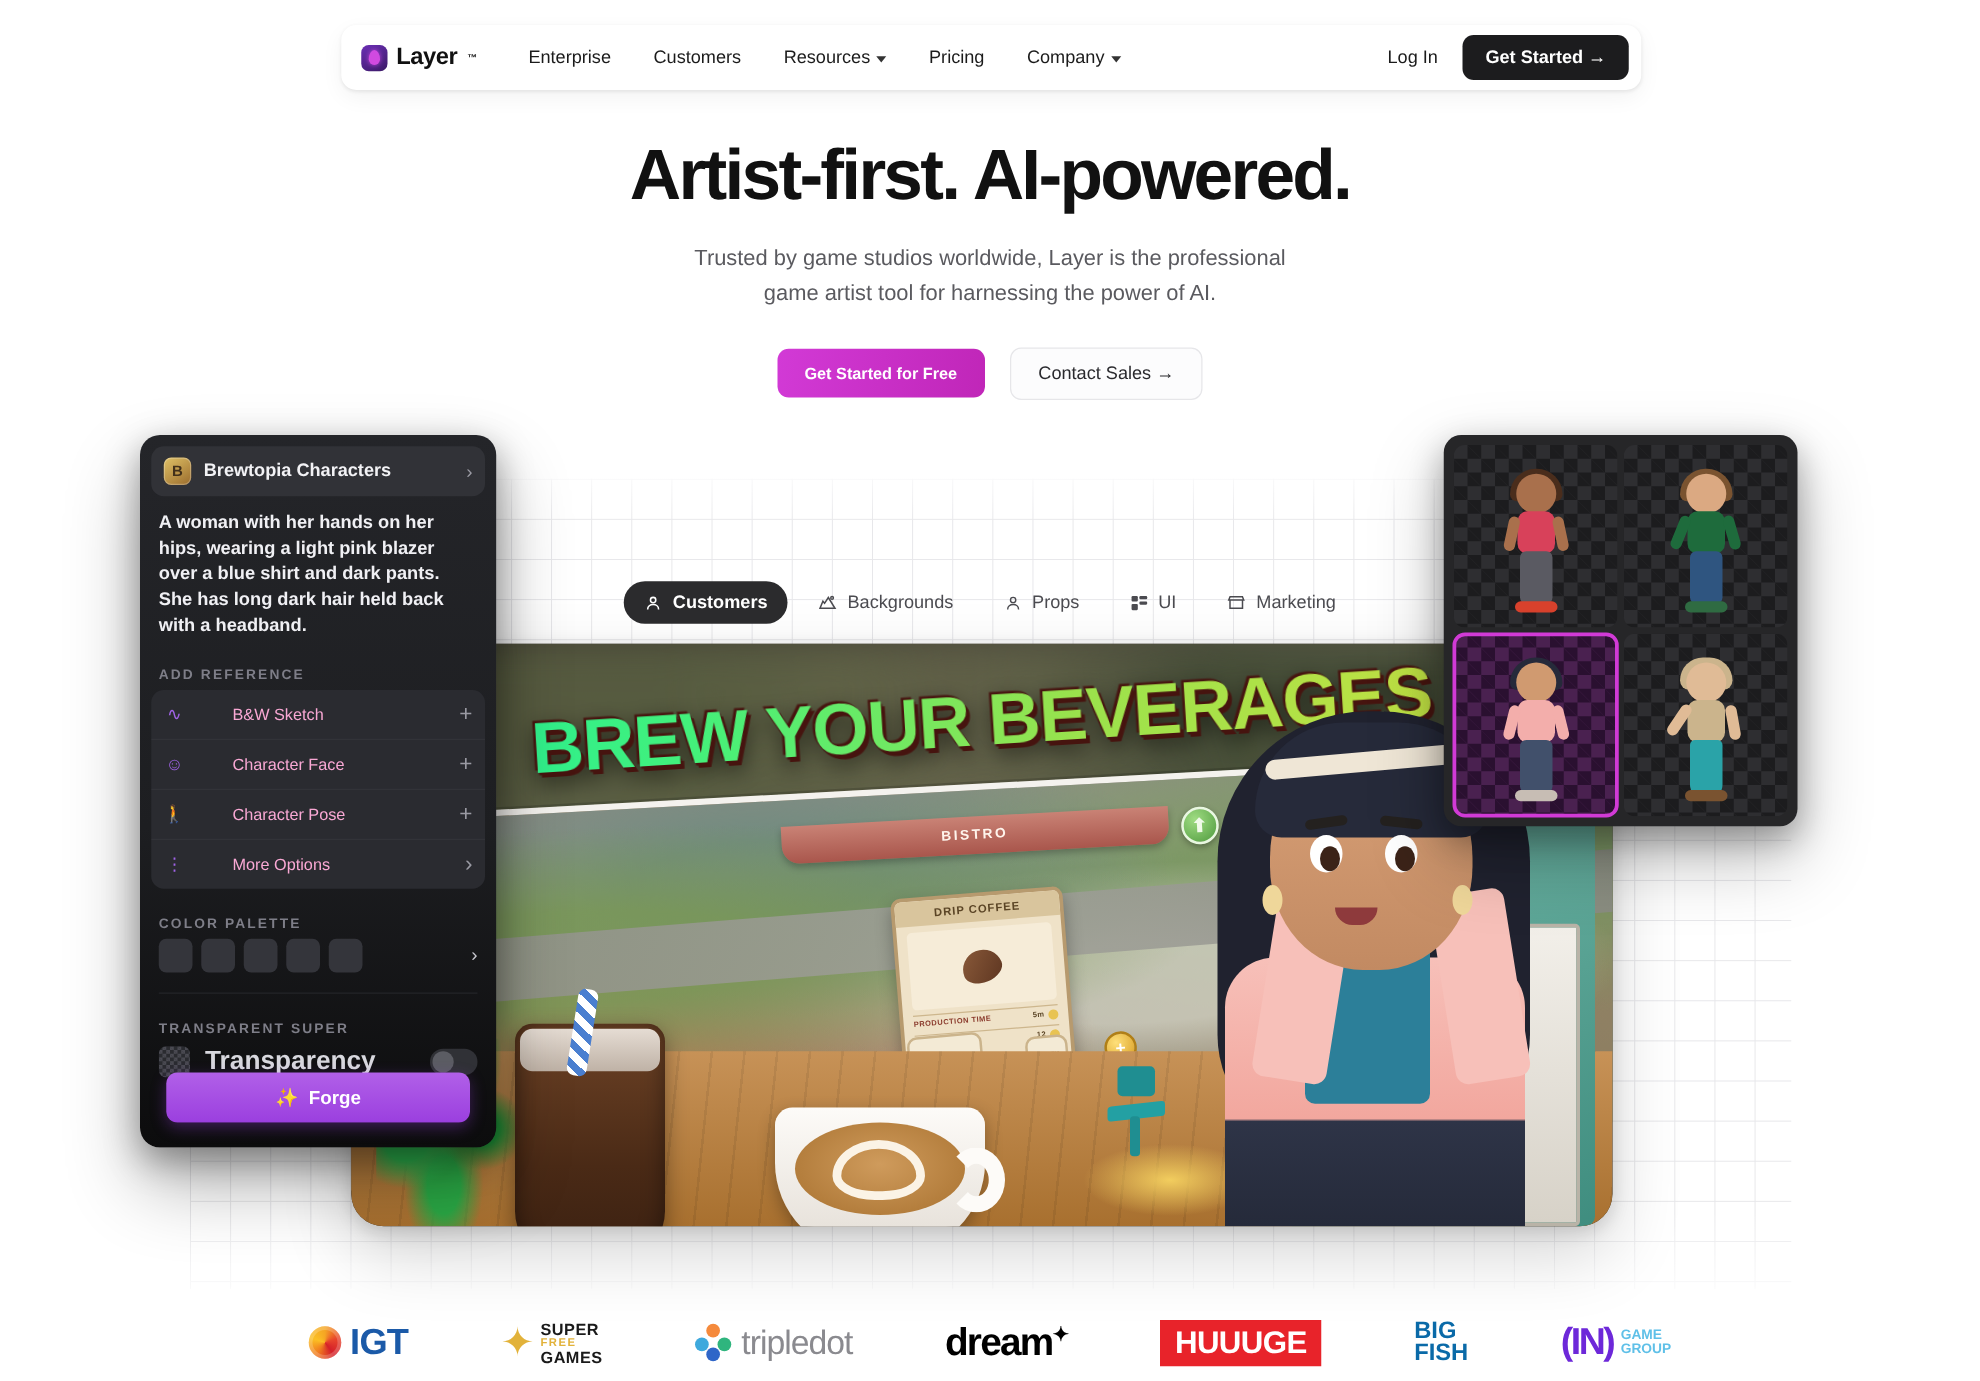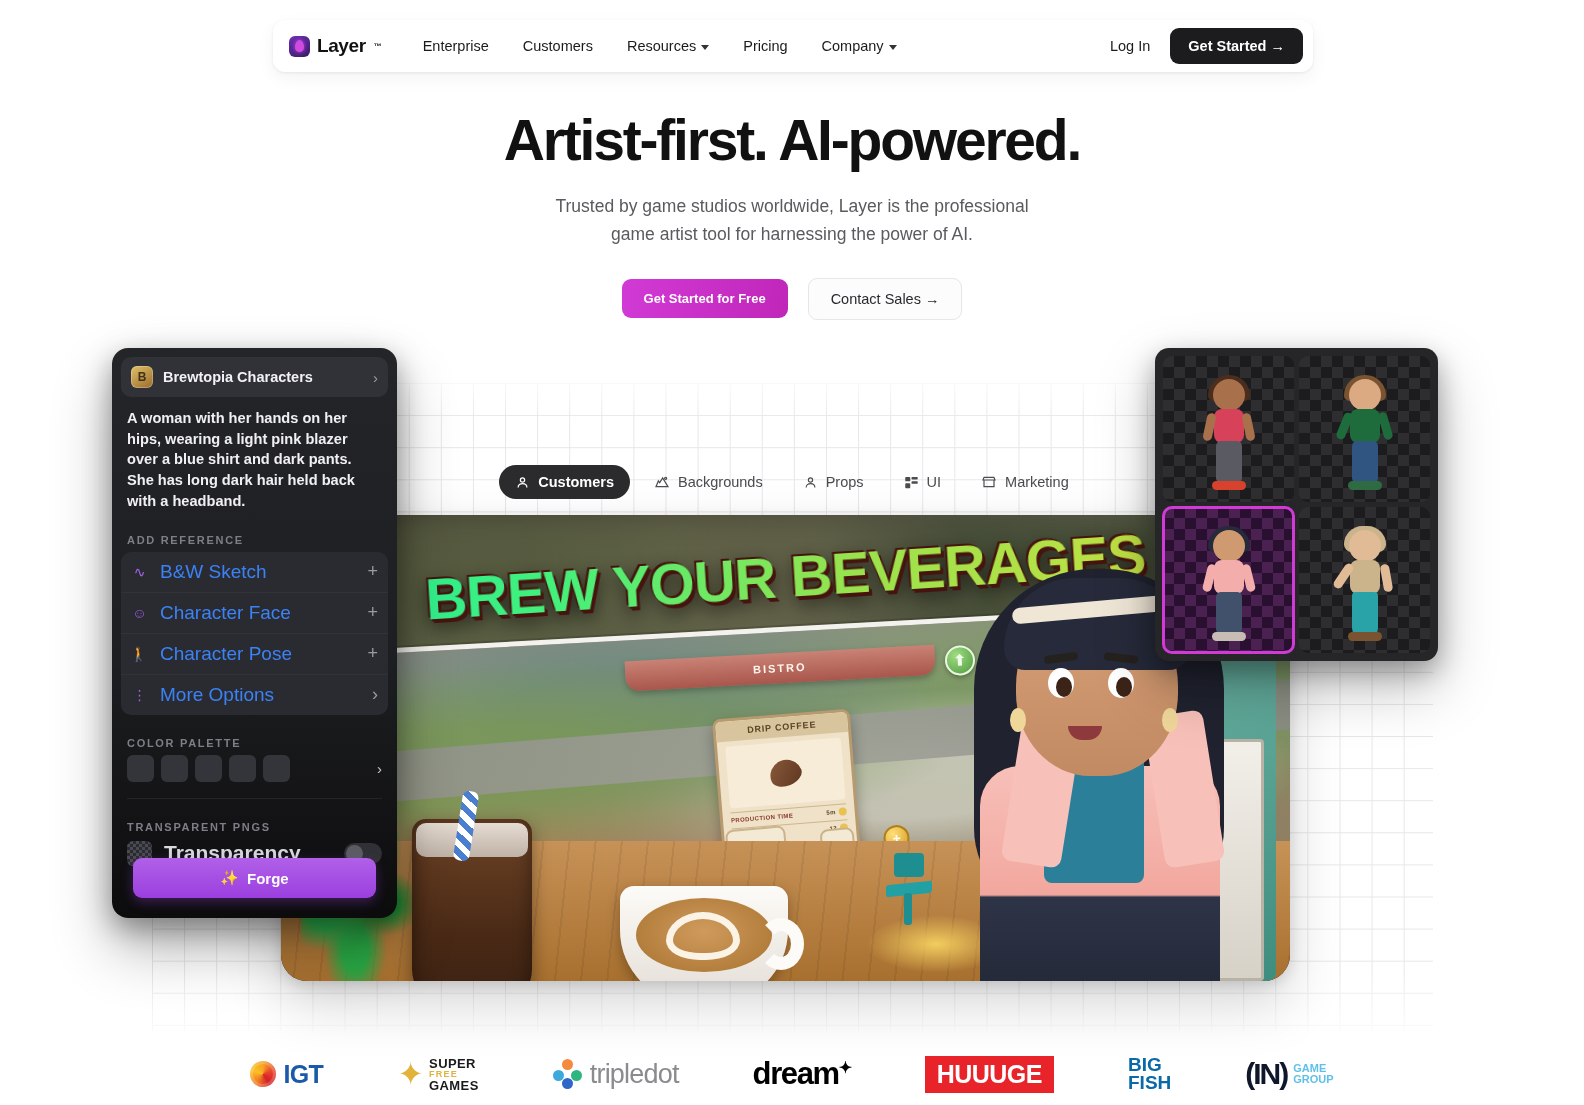--- a/index.html
+++ b/index.html
@@ -322,21 +322,21 @@
     padding:22px 15px 6px 15px; font-size:11px; letter-spacing:1.7px;
     color:#7e7e88; font-weight:600;
   }
   .ref-card{ margin:0 9px; background:#2a2b30; border-radius:10px; overflow:hidden;}
   .ref-row{
     display:flex; align-items:center; gap:12px; padding:9px 10px; cursor:pointer;
     border-bottom:1px solid #323338;
   }
   .ref-row:last-child{border-bottom:none;}
   .ref-ic{ width:17px; display:flex; justify-content:center; color:#a063e6; font-size:14px;}
-  .ref-label{ flex:1; font-size:19px; color:#3b82f6; }
+  .ref-label{ flex:1; font-size:13px; color:#f9a8d4;margin-left:26px; }
   .plus{ color:#9a9aa3; font-size:18px; font-weight:300; }
   .pal-row{ display:flex; align-items:center; padding:0 15px; gap:7px;}
   .swatch{ width:27px;height:27px;border-radius:6px;background:#34353b; }
   .pal-chev{ margin-left:auto; color:#c9c9d0; font-size:15px;}
   .divider{ height:1px; background:#232428; margin:16px 15px 0 15px;}
   .trans-row{ display:flex; align-items:center; gap:12px; padding:2px 15px 0 15px;}
   .trans-ic{
     width:25px;height:25px;border-radius:6px;flex:none;
     background-image:
       linear-gradient(45deg,#4a4a52 25%,transparent 25%,transparent 75%,#4a4a52 75%),
@@ -392,40 +392,40 @@
   .logo-bar{
     position:absolute; left:0; top:1043px; width:1584px; height:62px; z-index:6;
     display:flex; align-items:center; justify-content:center; gap:74px;
   }
   .logo{ display:flex; align-items:center; gap:7px; height:42px;}
   .lg-igt-mark{
     width:26px;height:26px;border-radius:50%;
     background:conic-gradient(#f5a623,#e8452c,#d4202a,#f07c1f,#fbbf24,#f5a623);
     box-shadow:inset 0 0 0 3px rgba(255,255,255,.2);
   }
-  .lg-igt-txt{ font-size:25px; font-weight:800; color:#1b5aa8; letter-spacing:-.6px;}
+  .lg-igt-txt{ font-size:29px; font-weight:800; color:#1b5aa8; letter-spacing:-.6px;}
   .lg-sfg{ display:flex; align-items:center; gap:5px;}
   .lg-star{ color:#e2b23a; font-size:32px; line-height:1;}
   .lg-sfg-txt{ display:flex; flex-direction:column; line-height:1; font-weight:900; color:#1a1a1a;}
   .lg-sfg-txt b{ font-size:13px; letter-spacing:.4px;}
   .lg-sfg-txt i{ font-size:9px; font-style:normal; color:#e2b23a; letter-spacing:1.2px;}
   .lg-td-mark{
     width:30px;height:30px;position:relative;
   }
   .lg-td-mark span{position:absolute;width:11px;height:11px;border-radius:50%;}
   .lg-td-txt{ font-size:27px; font-weight:500; color:#8a8a8f; letter-spacing:-.8px;}
   .lg-dream{ font-size:31px; font-weight:700; color:#000000; letter-spacing:-1.4px;}
   .lg-dream sup{ font-size:16px; }
   .lg-huuuge{
     background:#e8232a; color:#fff; font-size:25px; font-weight:900;
     padding:4px 12px; letter-spacing:-.5px;
   }
   .lg-bigfish{ display:flex;flex-direction:column; line-height:.95; font-weight:900; color:#0a6aa8; font-size:19px;}
   .lg-in{ display:flex; align-items:center; gap:6px;}
-  .lg-in-mark{ font-size:30px; font-weight:900; color:#0f172a; letter-spacing:-2px;}
+  .lg-in-mark{ font-size:30px; font-weight:900; color:#6d28d9; letter-spacing:-2px;}
   .lg-in-txt{ display:flex;flex-direction:column;line-height:1; font-size:11px; font-weight:900; color:#5fc0e8;}
 </style>
 </head>
 <body>
 
 <div class="grid-area"></div>
 <div class="grid-fade"></div>
 
 <div class="nav-wrap">
   <div class="brand">
@@ -629,21 +629,21 @@
   <div class="pal-row">
     <div class="swatch"></div>
     <div class="swatch"></div>
     <div class="swatch"></div>
     <div class="swatch"></div>
     <div class="swatch"></div>
     <div class="pal-chev">›</div>
   </div>
 
   <div class="divider"></div>
-  <div class="pp-sect">TRANSPARENT PNGS</div>
+  <div class="pp-sect">TRANSPARENT SUPER</div>
   <div class="trans-row">
     <div class="trans-ic"></div>
     <div class="trans-label">Transparency</div>
     <div class="toggle">
         <i></i>
       </div>
   </div>
 
   <button class="forge-btn">
     <span>✨</span>

